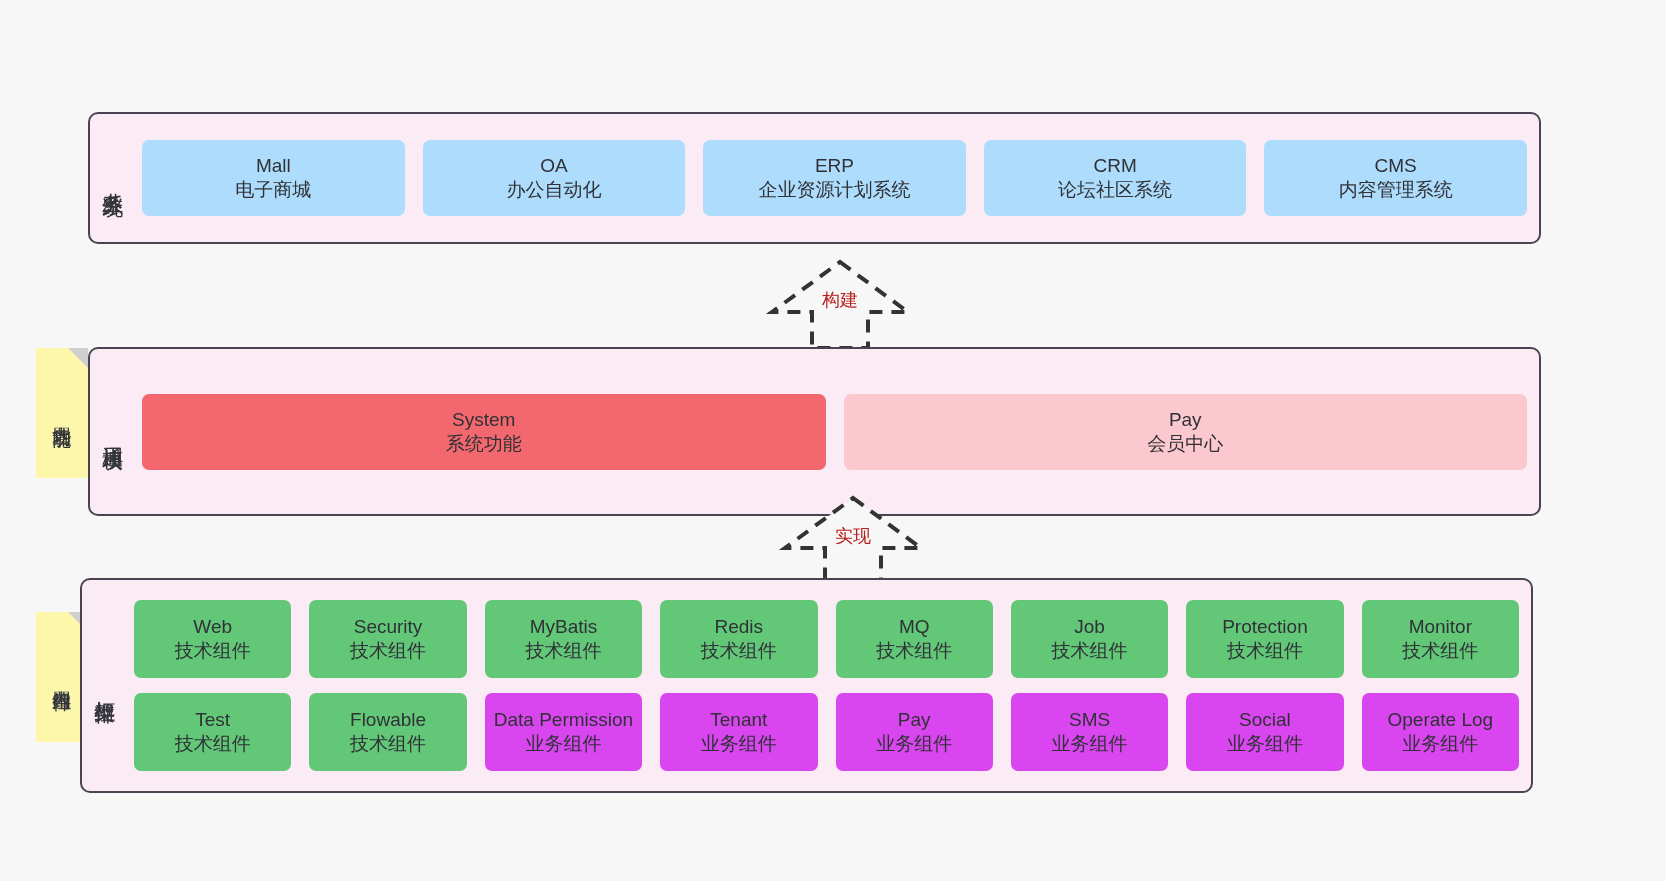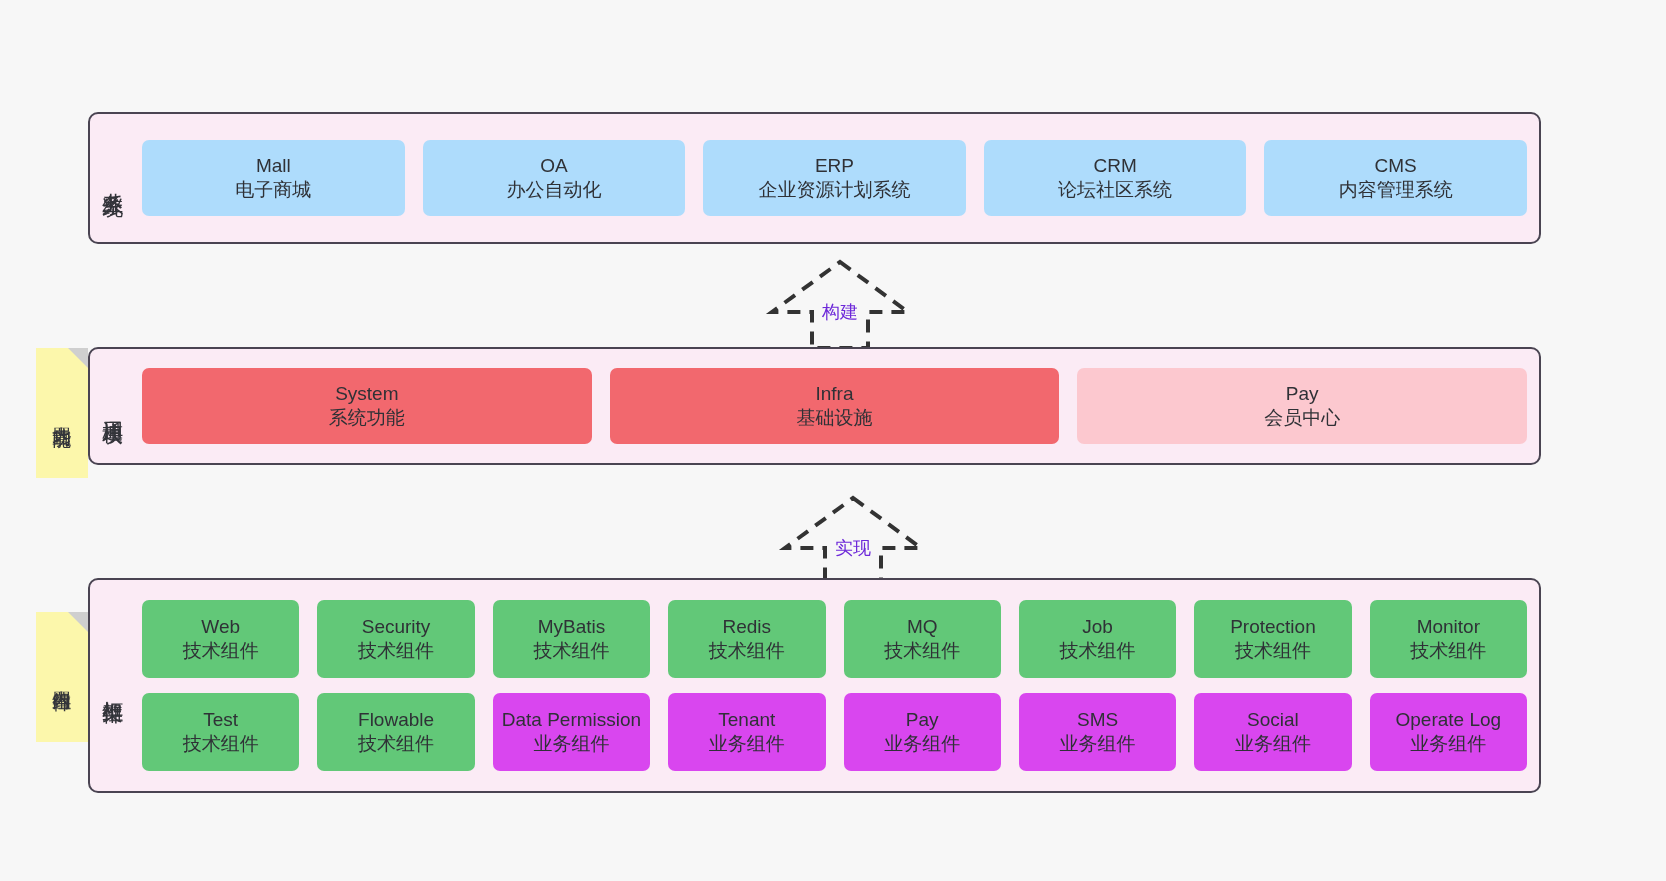--- a/index.html
+++ b/index.html
@@ -94,27 +94,27 @@
     width: 1453px;
     height: 132px;
   }
   #layer-business .node { height: 76px; }
 
   
   #layer-modules {
     left: 88px;
     top: 347px;
     width: 1453px;
-    height: 118px;
+    height: 169px;
   }
   #layer-modules .node { height: 76px; }
 
   
   #layer-framework {
-    left: 88px;
+    left: 80px;
     top: 578px;
     width: 1453px;
     height: 215px;
   }
   #layer-framework .node { height: 78px; }
 
   
   .note {
     position: absolute;
     width: 52px;
@@ -154,23 +154,23 @@
   .gen-arrow {
     position: absolute;
     width: 160px;
     height: 96px;
   }
   .gen-arrow svg { display: block; }
   .gen-arrow .arrow-label {
     position: absolute;
     left: 50%;
     transform: translateX(-50%);
-    top: 44px;
+    top: 32px;
     font-size: 18px;
-    color: #6d28d9;
+    color: #b91c1c;
     background: transparent;
     padding: 0 2px;
     white-space: nowrap;
     user-select: none;
   }
   #arrow-build  { left: 760px; top: 256px; }
   #arrow-impl   { left: 773px; top: 492px; }
 </style>
 </head>
 <body>
@@ -218,24 +218,20 @@
   </div>
 
   <div class="layer" id="layer-modules">
     <div class="layer-title">通用模块</div>
     <div class="layer-body">
       <div class="row">
         <div class="node node-red">
           <span class="t1">System</span>
           <span class="t2">系统功能</span>
         </div>
-        <div class="node node-red">
-          <span class="t1">Infra</span>
-          <span class="t2">基础设施</span>
-        </div>
         <div class="node node-pink">
           <span class="t1">Pay</span>
           <span class="t2">会员中心</span>
         </div>
       </div>
     </div>
   </div>
 
   <div class="gen-arrow" id="arrow-impl">
     <svg width="160" height="96" viewBox="0 0 160 96" fill="none" aria-hidden="true">

